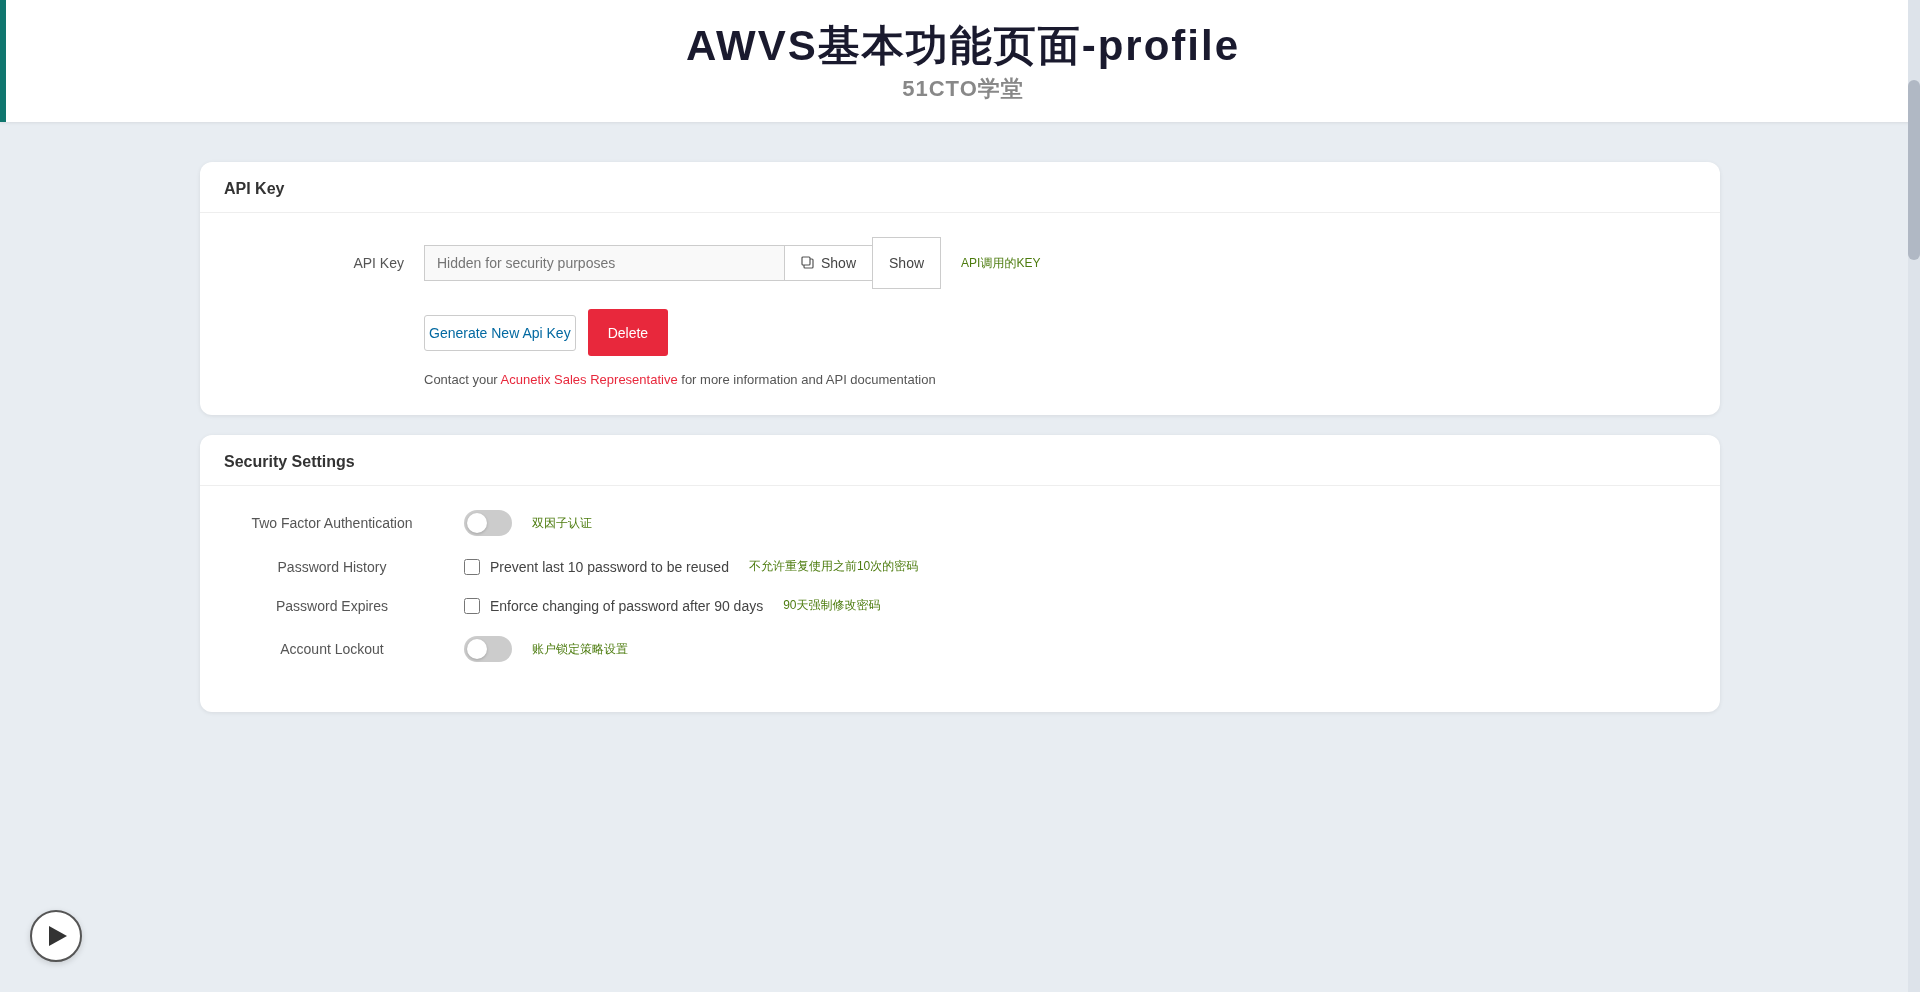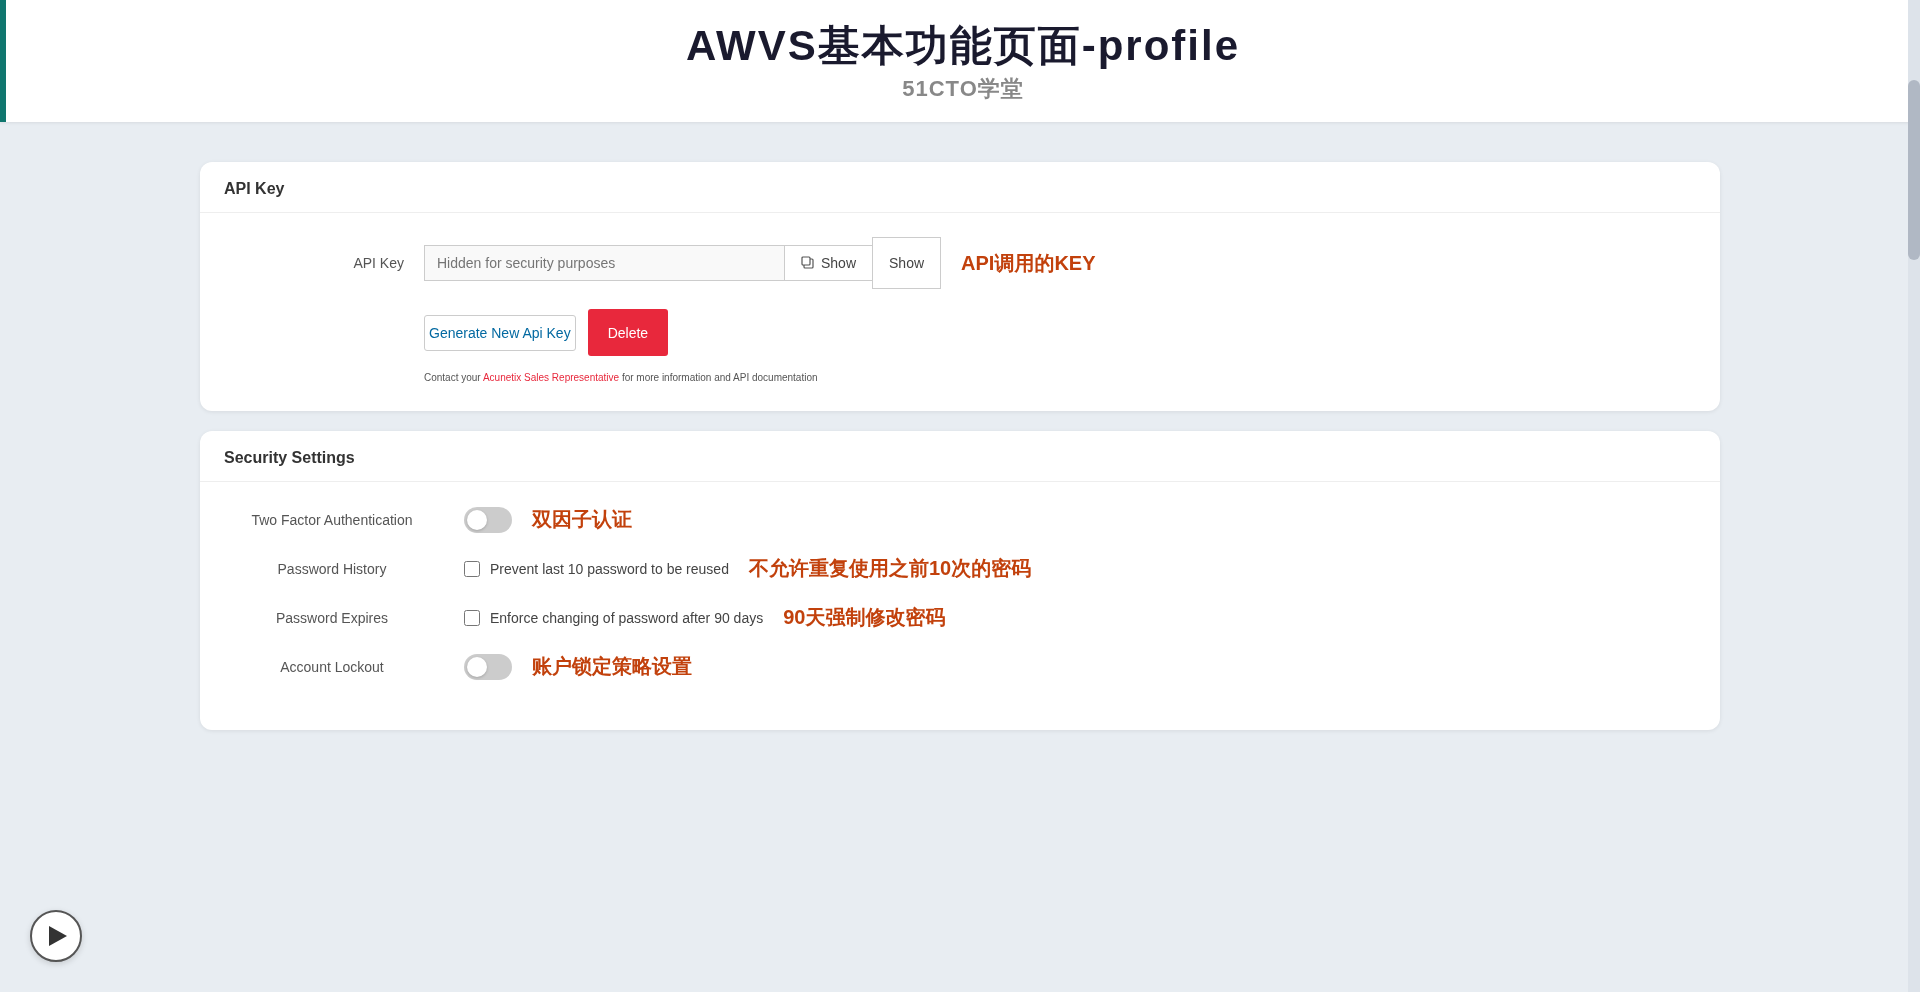--- a/index.html
+++ b/index.html
@@ -114,23 +114,23 @@
       border: 1px solid #ccc;
       background: #fff;
       font-size: 14px;
       color: #444;
       cursor: pointer;
     }
 
     
     .annotation {
       margin-left: 20px;
-      font-size: 20px;
-      color: #c2410c;
-      font-weight: 700;
+      font-size: 12px;
+      color: #4d7c0f;
+      font-weight: 400;
     }
 
     
     .buttons-row {
       display: flex;
       align-items: center;
       gap: 12px;
       margin-left: 200px;
       margin-bottom: 16px;
     }
@@ -151,21 +151,21 @@
       background: #e8283c;
       color: #fff;
       font-size: 14px;
       cursor: pointer;
       border-radius: 3px;
     }
 
     
     .contact-row {
       margin-left: 200px;
-      font-size: 10px;
+      font-size: 13px;
       color: #555;
     }
     .contact-row a {
       color: #e8283c;
       text-decoration: none;
     }
 
     
     .security-form-row {
       display: flex;

